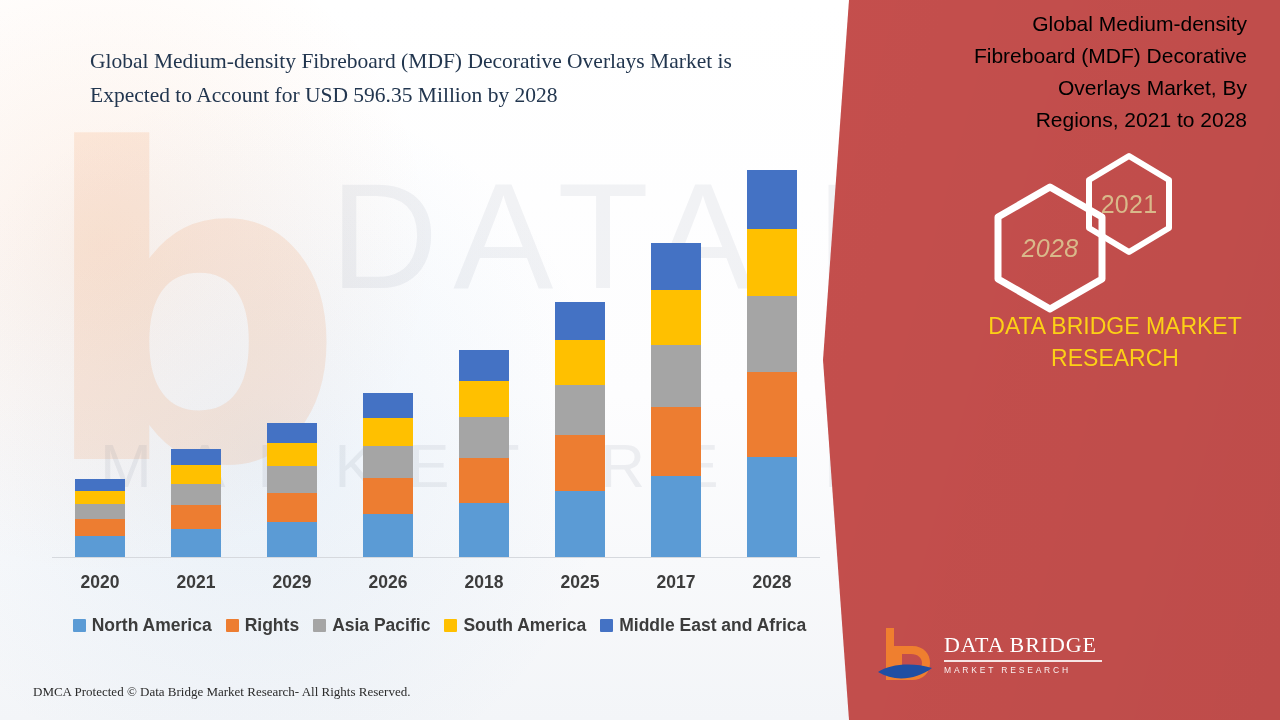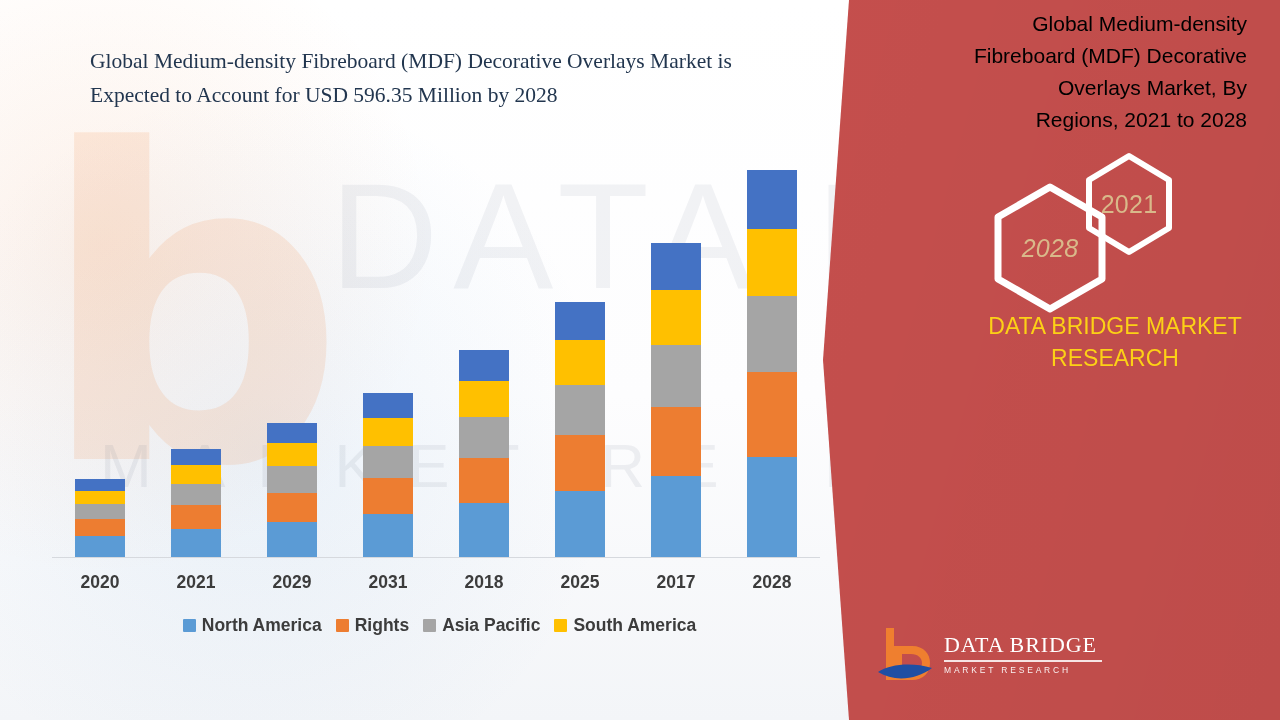--- a/index.html
+++ b/index.html
@@ -382,21 +382,21 @@
             </div>
           </div>
         </div>
       <div class="axis-line"></div>
     </div>
 
     <div class="x-axis" id="x-axis">
         <div class="x-tick">2020</div>
         <div class="x-tick">2021</div>
         <div class="x-tick">2029</div>
-        <div class="x-tick">2031</div>
+        <div class="x-tick">2026</div>
         <div class="x-tick">2018</div>
         <div class="x-tick">2025</div>
         <div class="x-tick">2017</div>
         <div class="x-tick">2028</div>
       </div>
 
     <div class="legend" id="legend">
         <div class="legend-item">
           <span class="legend-swatch" style="background: rgb(91, 155, 213);"></span>
           <span class="legend-label">North America</span>
@@ -406,22 +406,27 @@
           <span class="legend-label">Rights</span>
         </div>
         <div class="legend-item">
           <span class="legend-swatch" style="background: rgb(165, 165, 165);"></span>
           <span class="legend-label">Asia Pacific</span>
         </div>
         <div class="legend-item">
           <span class="legend-swatch" style="background: rgb(255, 192, 0);"></span>
           <span class="legend-label">South America</span>
         </div>
+        <div class="legend-item">
+          <span class="legend-swatch" style="background: rgb(68, 114, 196);"></span>
+          <span class="legend-label">Middle East and Africa</span>
+        </div>
       </div>
 
+    <div class="footer-left">DMCA Protected © Data Bridge Market Research- All Rights Reserved.</div>
   </div>
 
   <div class="right-panel">
     <div class="right-sheen"></div>
 
     <div class="right-heading">Global Medium-density Fibreboard (MDF) Decorative Overlays Market, By Regions, 2021 to 2028</div>
 
     <div class="hex hex-2021">
       <svg viewBox="0 0 92 104">
         <polygon points="46,4 86,28 86,76 46,100 6,76 6,28" fill="none" stroke="#ffffff" stroke-width="6" stroke-linejoin="round"></polygon>

